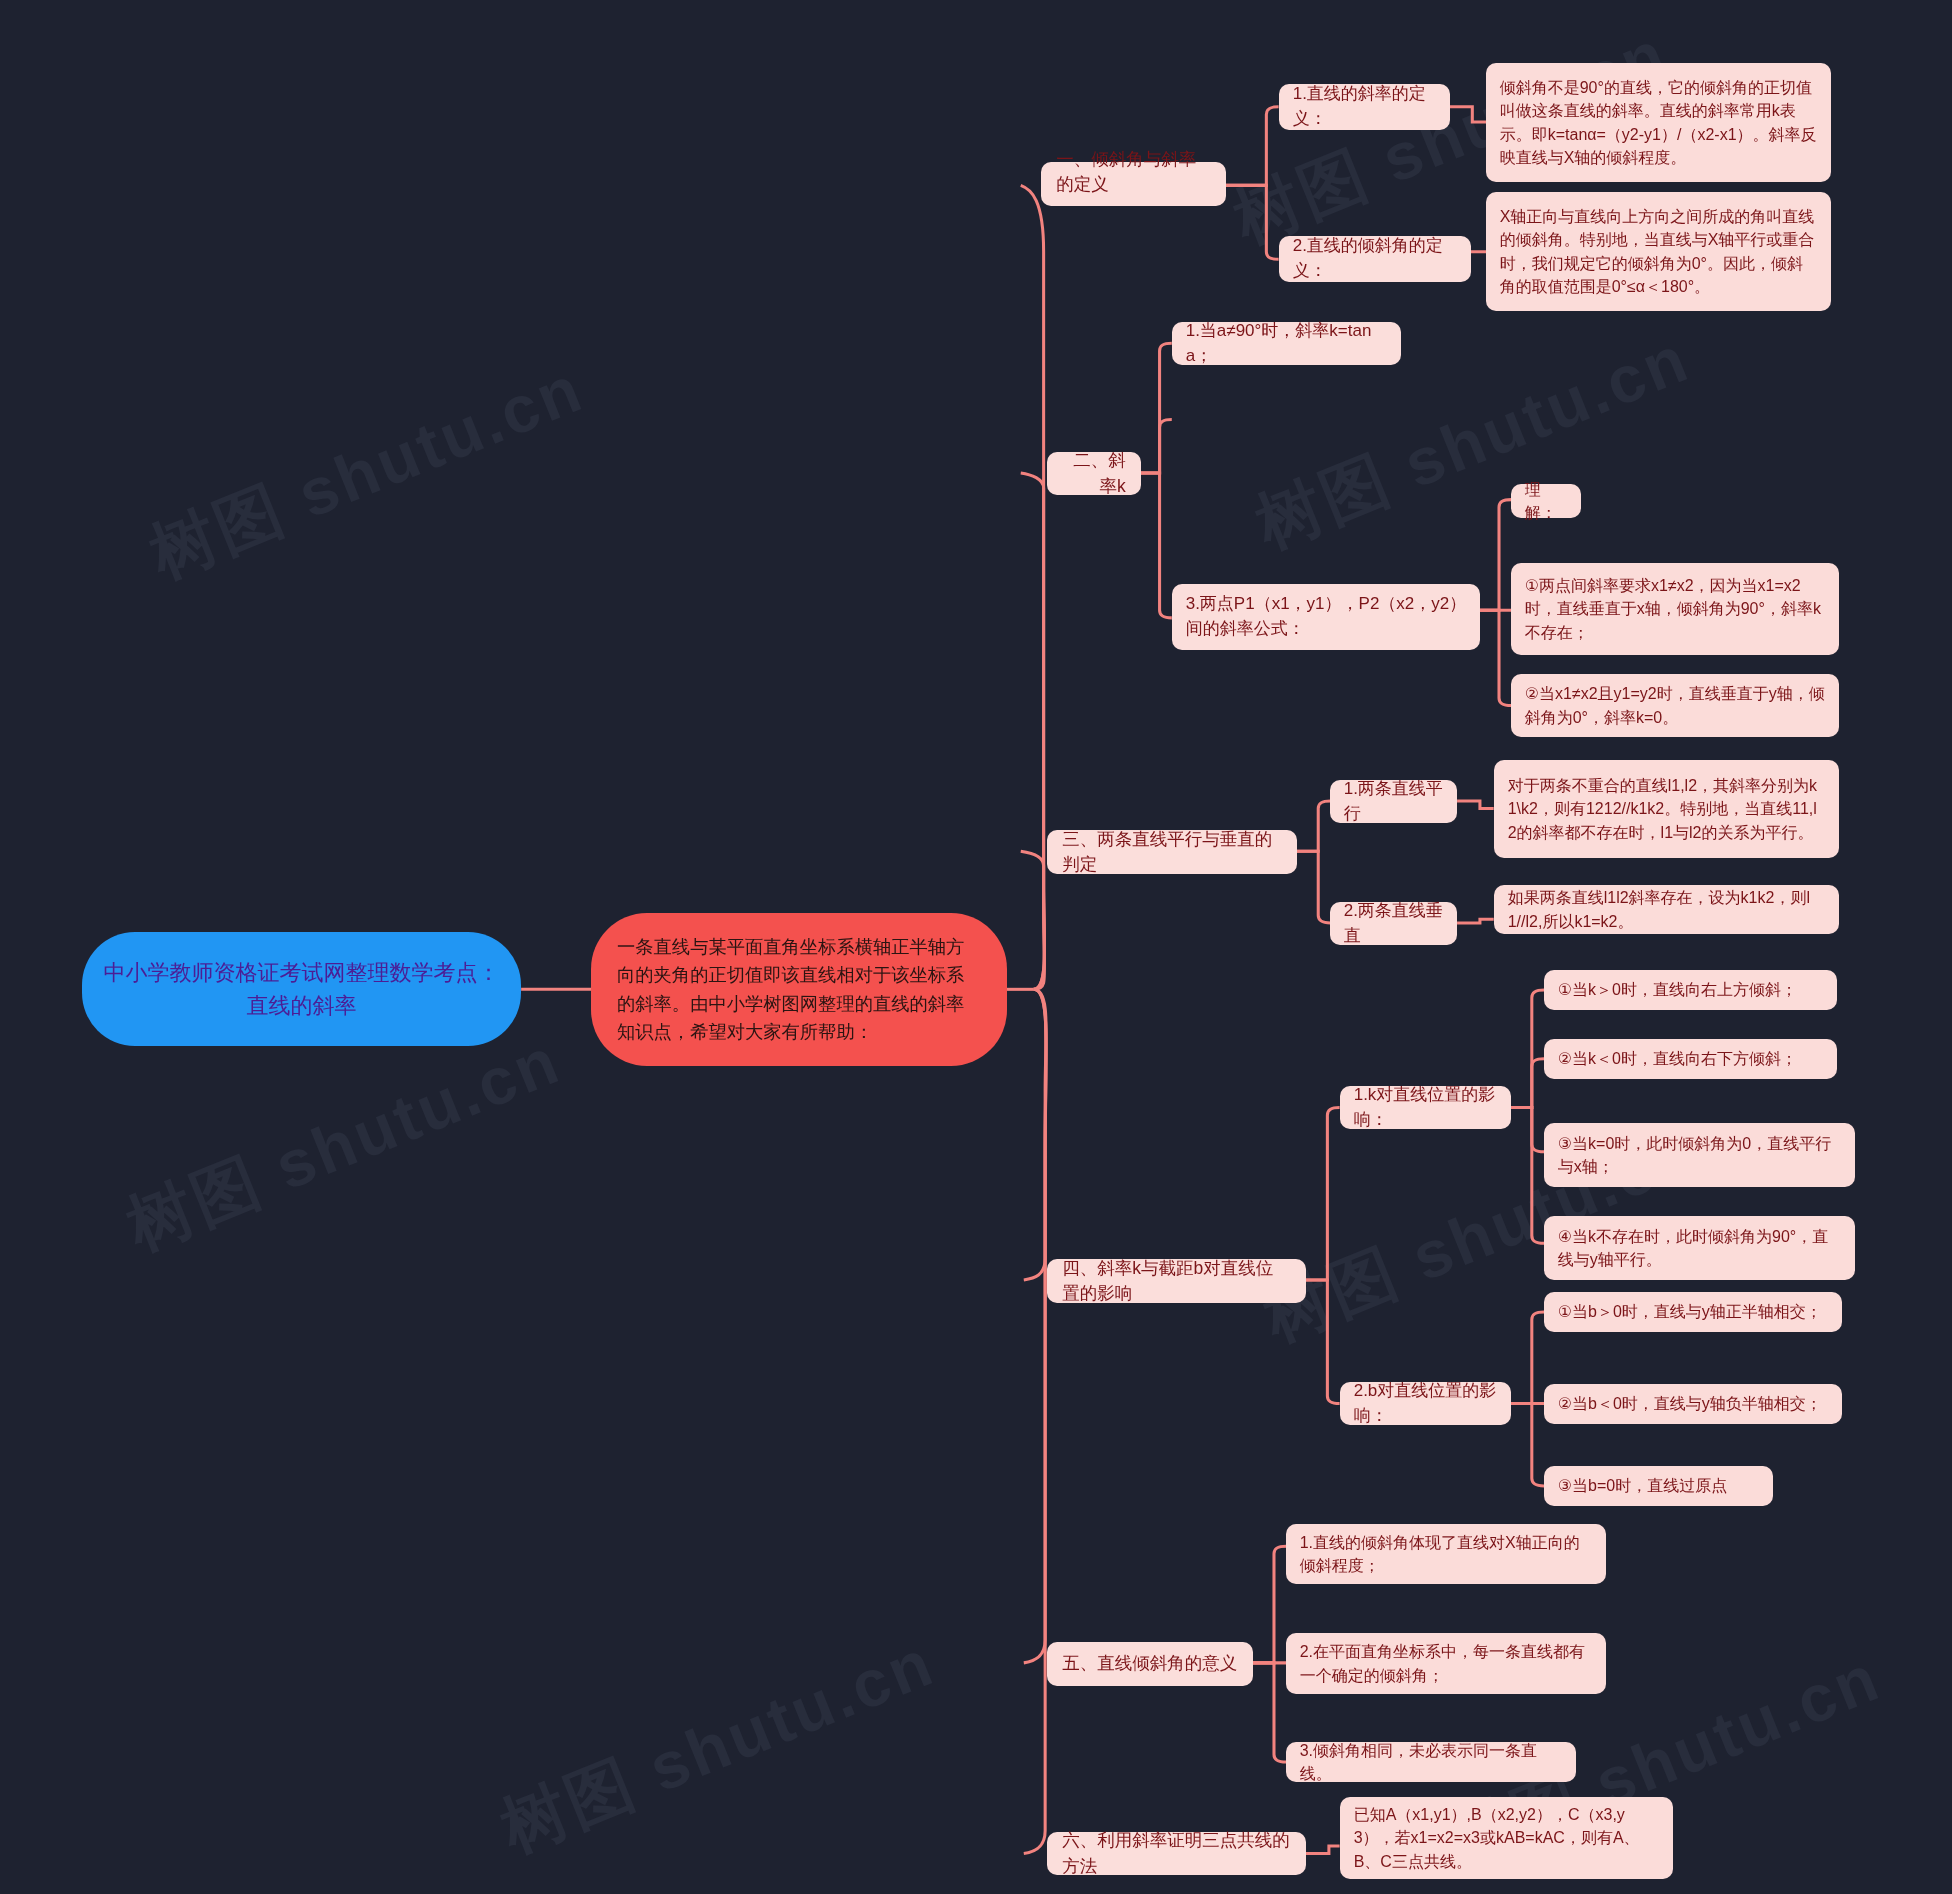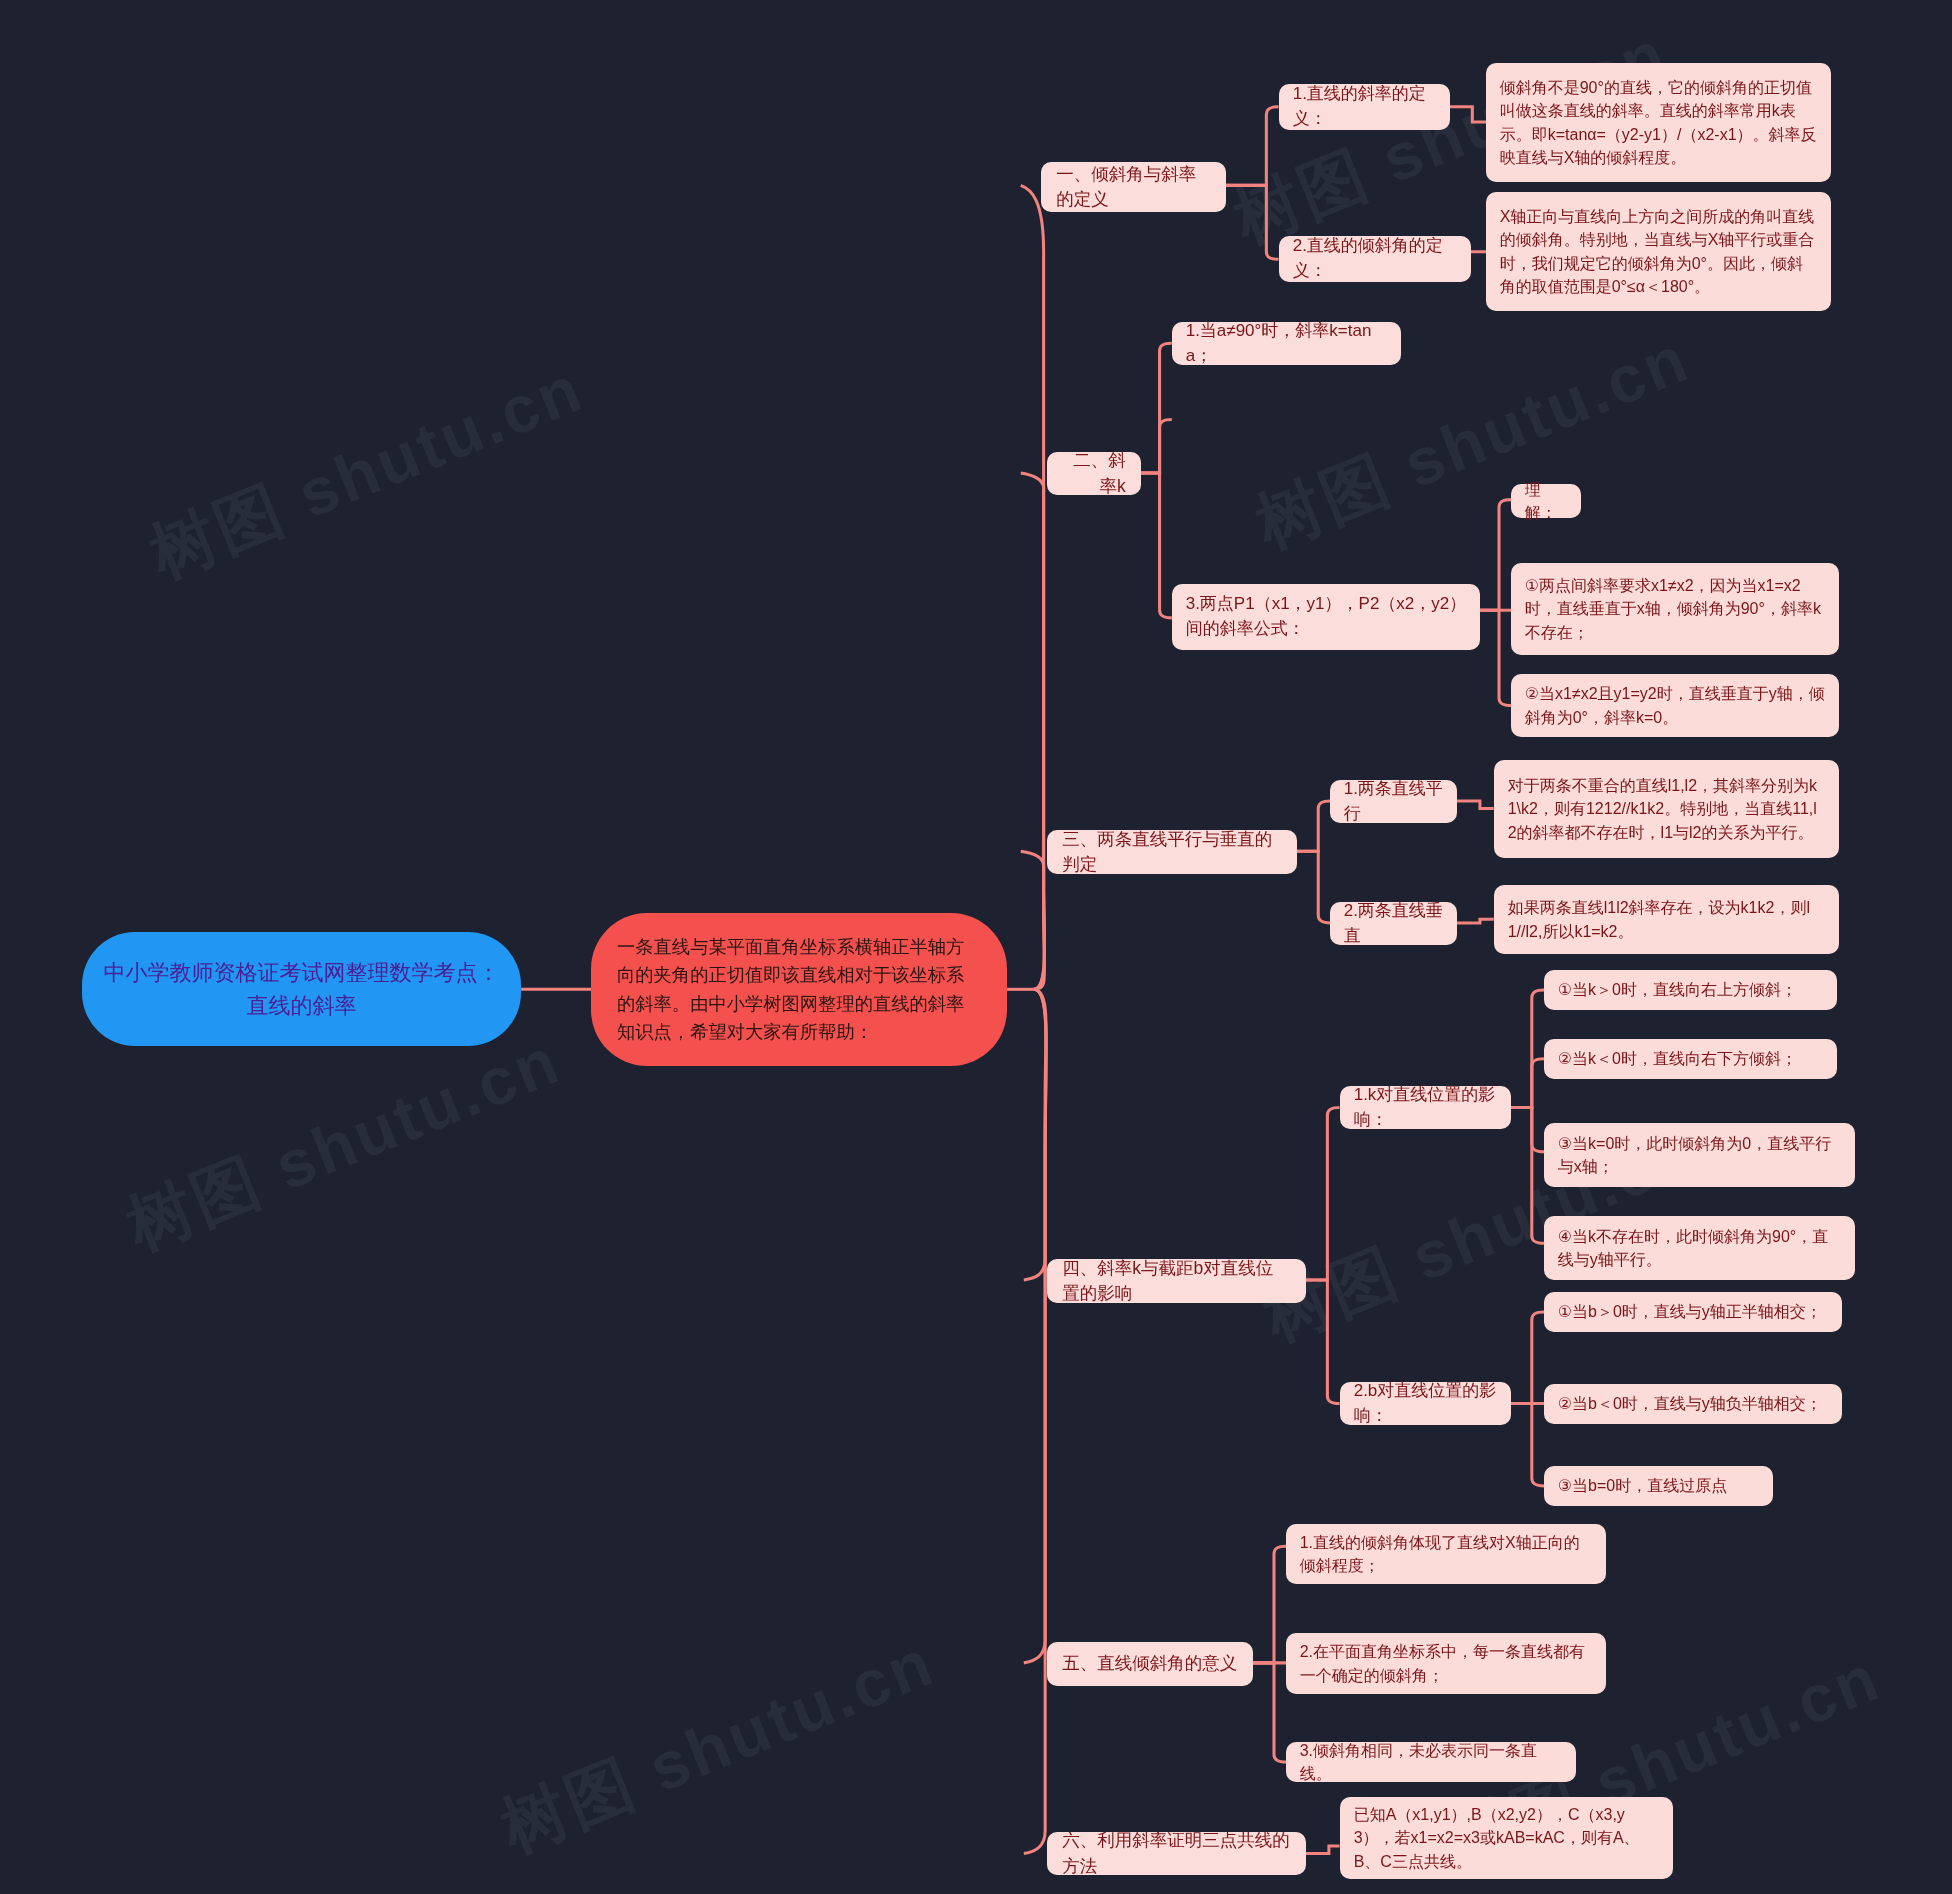--- a/index.html
+++ b/index.html
@@ -150,21 +150,21 @@
   </svg>
 
   <div class="node root" style="left:82px;top:932px;width:439px;height:114px;">
     <span>中小学教师资格证考试网整理数学考点：直线的斜率</span>
   </div>
 
   <div class="node summary" style="left:591px;top:913px;width:416px;height:153px;">
     <span>一条直线与某平面直角坐标系横轴正半轴方向的夹角的正切值即该直线相对于该坐标系的斜率。由中小学树图网整理的直线的斜率知识点，希望对大家有所帮助：</span>
   </div>
 
-  <div class="node lv1" style="left:1041px;top:162px;width:185px;height:50px;">
+  <div class="node lv1" style="left:1041px;top:162px;width:185px;height:44px;align-items:flex-end;">
     <span>一、倾斜角与斜率的定义</span>
   </div>
   <div class="node lv2" style="left:1279px;top:84px;width:171px;height:46px;">
     <span>1.直线的斜率的定义：</span>
   </div>
   <div class="node lv3" style="left:1486px;top:63px;width:345px;height:119px;">
     <span>倾斜角不是90°的直线，它的倾斜角的正切值叫做这条直线的斜率。直线的斜率常用k表示。即k=tanα=（y2-y1）/（x2-x1）。斜率反映直线与X轴的倾斜程度。</span>
   </div>
   <div class="node lv2" style="left:1279px;top:236px;width:192px;height:46px;">
     <span>2.直线的倾斜角的定义：</span>
@@ -197,21 +197,21 @@
   </div>
   <div class="node lv2" style="left:1330px;top:780px;width:127px;height:43px;">
     <span>1.两条直线平行</span>
   </div>
   <div class="node lv3" style="left:1494px;top:760px;width:345px;height:98px;">
     <span>对于两条不重合的直线l1,l2，其斜率分别为k1\k2，则有1212//k1k2。特别地，当直线11,l2的斜率都不存在时，l1与l2的关系为平行。</span>
   </div>
   <div class="node lv2" style="left:1330px;top:902px;width:127px;height:43px;">
     <span>2.两条直线垂直</span>
   </div>
-  <div class="node lv3" style="left:1494px;top:885px;width:345px;height:69px;">
+  <div class="node lv3" style="left:1494px;top:885px;width:345px;height:49px;">
     <span>如果两条直线l1l2斜率存在，设为k1k2，则l1//l2,所以k1=k2。</span>
   </div>
 
   <div class="node lv1" style="left:1047px;top:1259px;width:259px;height:44px;">
     <span>四、斜率k与截距b对直线位置的影响</span>
   </div>
   <div class="node lv2" style="left:1340px;top:1086px;width:171px;height:43px;">
     <span>1.k对直线位置的影响：</span>
   </div>
   <div class="node lv3 mid" style="left:1544px;top:970px;width:293px;height:40px;">

